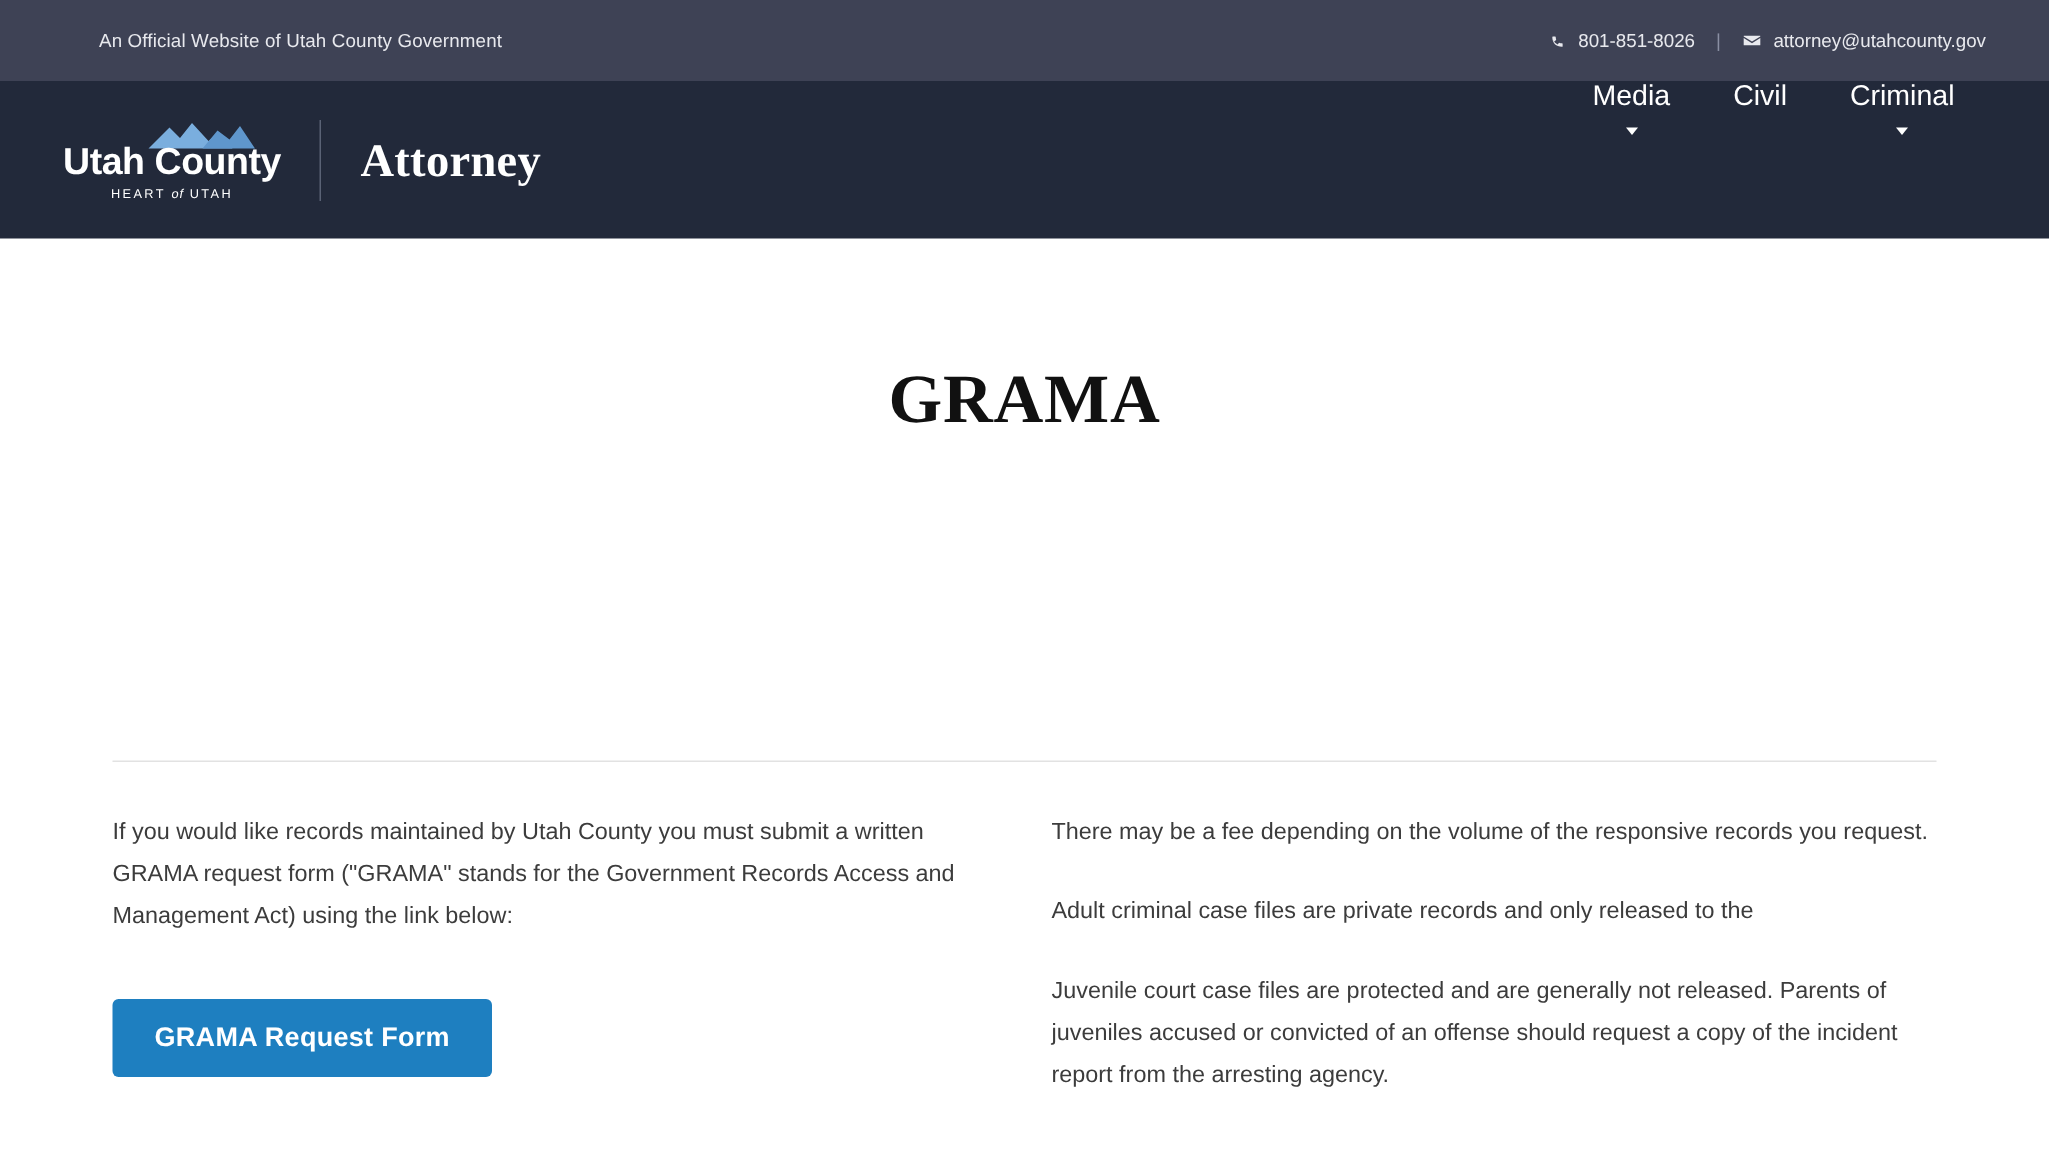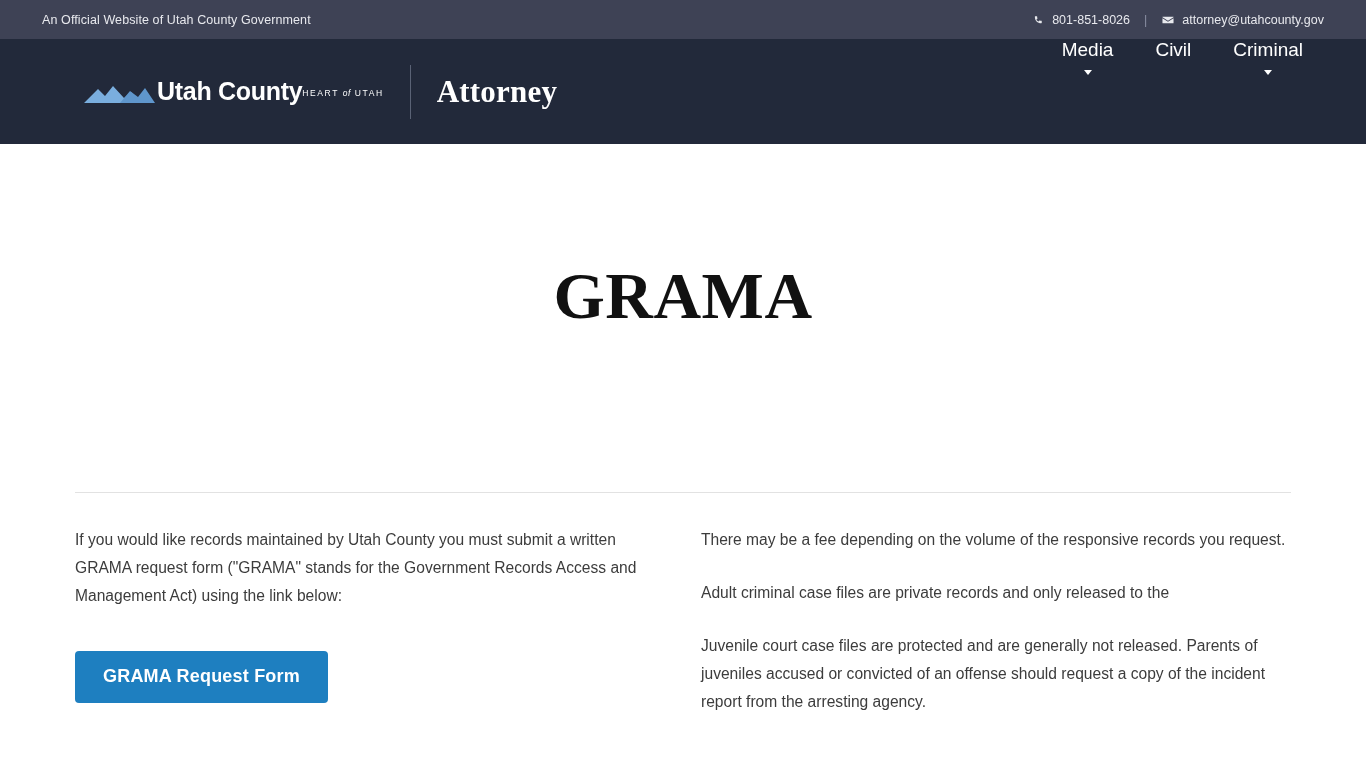--- a/index.html
+++ b/index.html
@@ -8,27 +8,27 @@
     padding: 0;
     width: 1366px;
     height: 768px;
     overflow: hidden;
     background: #ffffff;
     font-family: "Liberation Sans", sans-serif;
   }
 
   
   .topbar {
-    height: 39px;
+    height: 54px;
     background: #3e4255;
     color: #e8e9ee;
     display: flex;
     align-items: center;
     justify-content: space-between;
-    padding: 0 42px 0 42px;
+    padding: 0 42px 0 66px;
     font-size: 12.5px;
   }
   .topbar-left { letter-spacing: .1px; }
   .topbar-right {
     display: flex;
     align-items: center;
     gap: 0px;
     font-size: 12.5px;
   }
   .contact-item {
@@ -59,20 +59,21 @@
     padding: 0 42px;
     position: relative;
   }
   .brand {
     display: flex;
     align-items: center;
     height: 100%;
   }
   .logo-block {
     display: flex;
+    flex-direction: column;
     align-items: center;
     padding-right: 26px;
   }
   .logo-mountains { line-height: 0; margin-bottom: -4px; margin-left: 40px;}
   .logo-name {
     color: #ffffff;
     font-family: "Liberation Sans", sans-serif;
     font-size: 25px;
     font-weight: 700;
     letter-spacing: -0.3px;
@@ -144,25 +145,25 @@
     padding: 0 75px;
   }
   .hero {
     height: 348px;
     display: flex;
     align-items: flex-start;
     justify-content: center;
   }
   .hero h1 {
     font-family: "Liberation Serif", serif;
-    font-size: 66px;
+    font-size: 46px;
     font-weight: 700;
     color: #111111;
     margin: 0;
-    padding-top: 114px;
+    padding-top: 80px;
     letter-spacing: .5px;
   }
   .divider {
     height: 1px;
     background: #e2e2e2;
     margin: 0 0 0 0;
   }
 
   .columns {
     display: flex;

